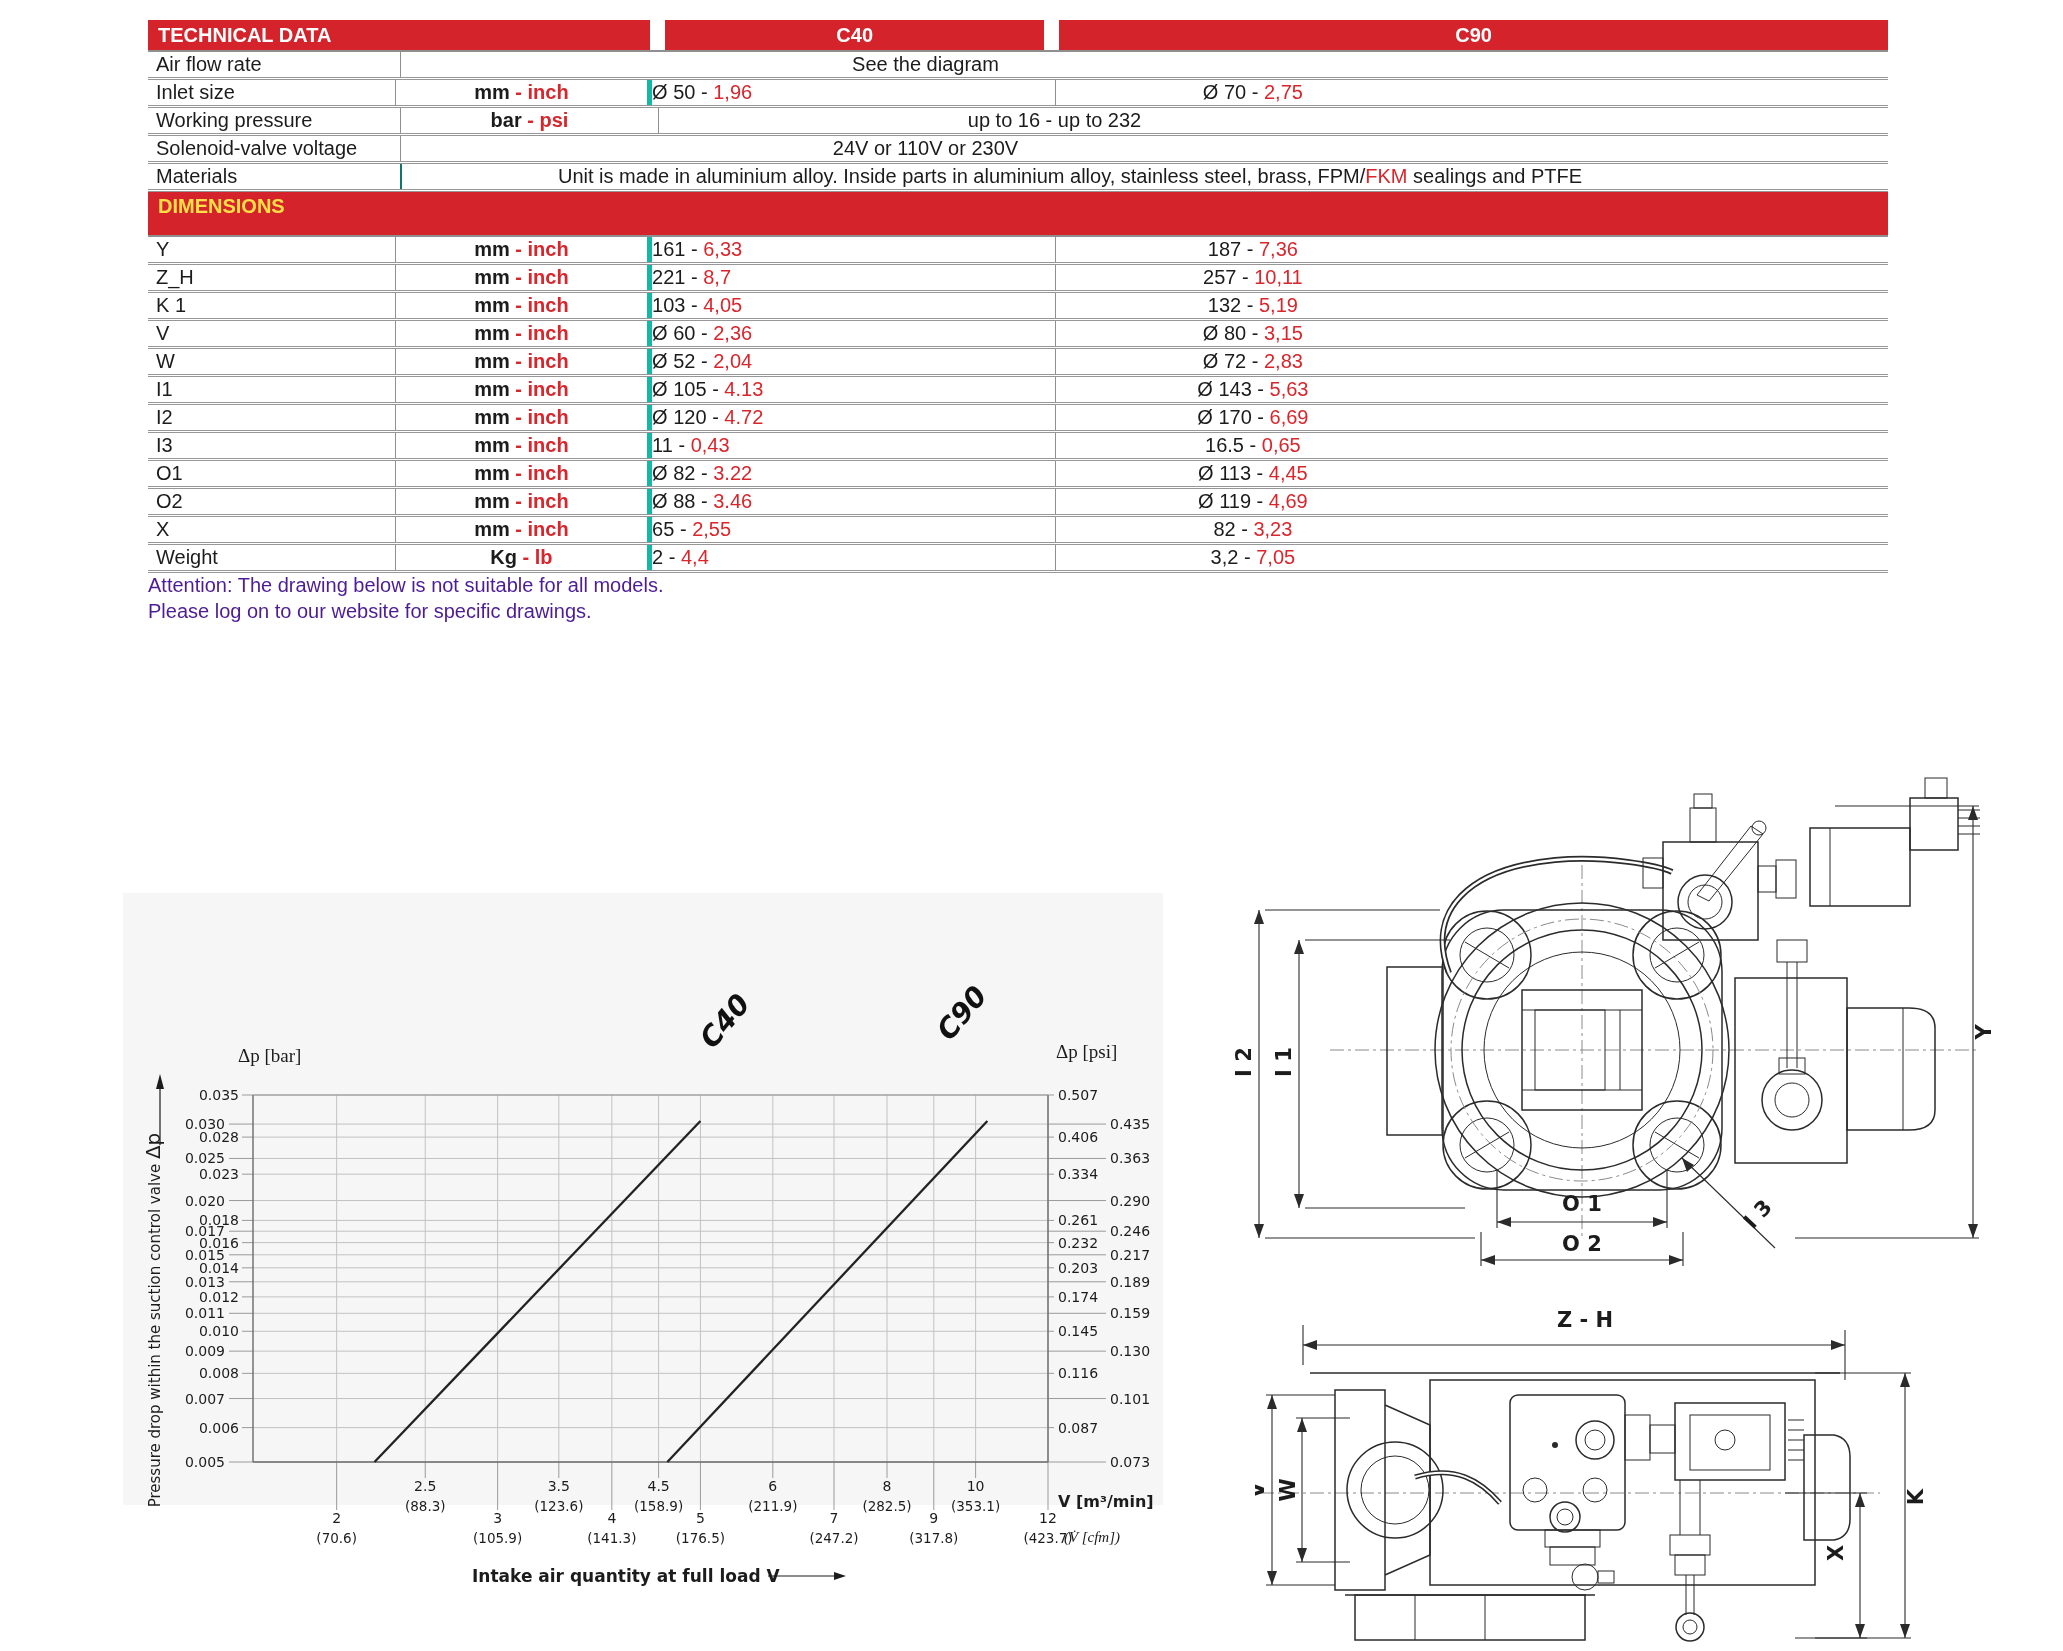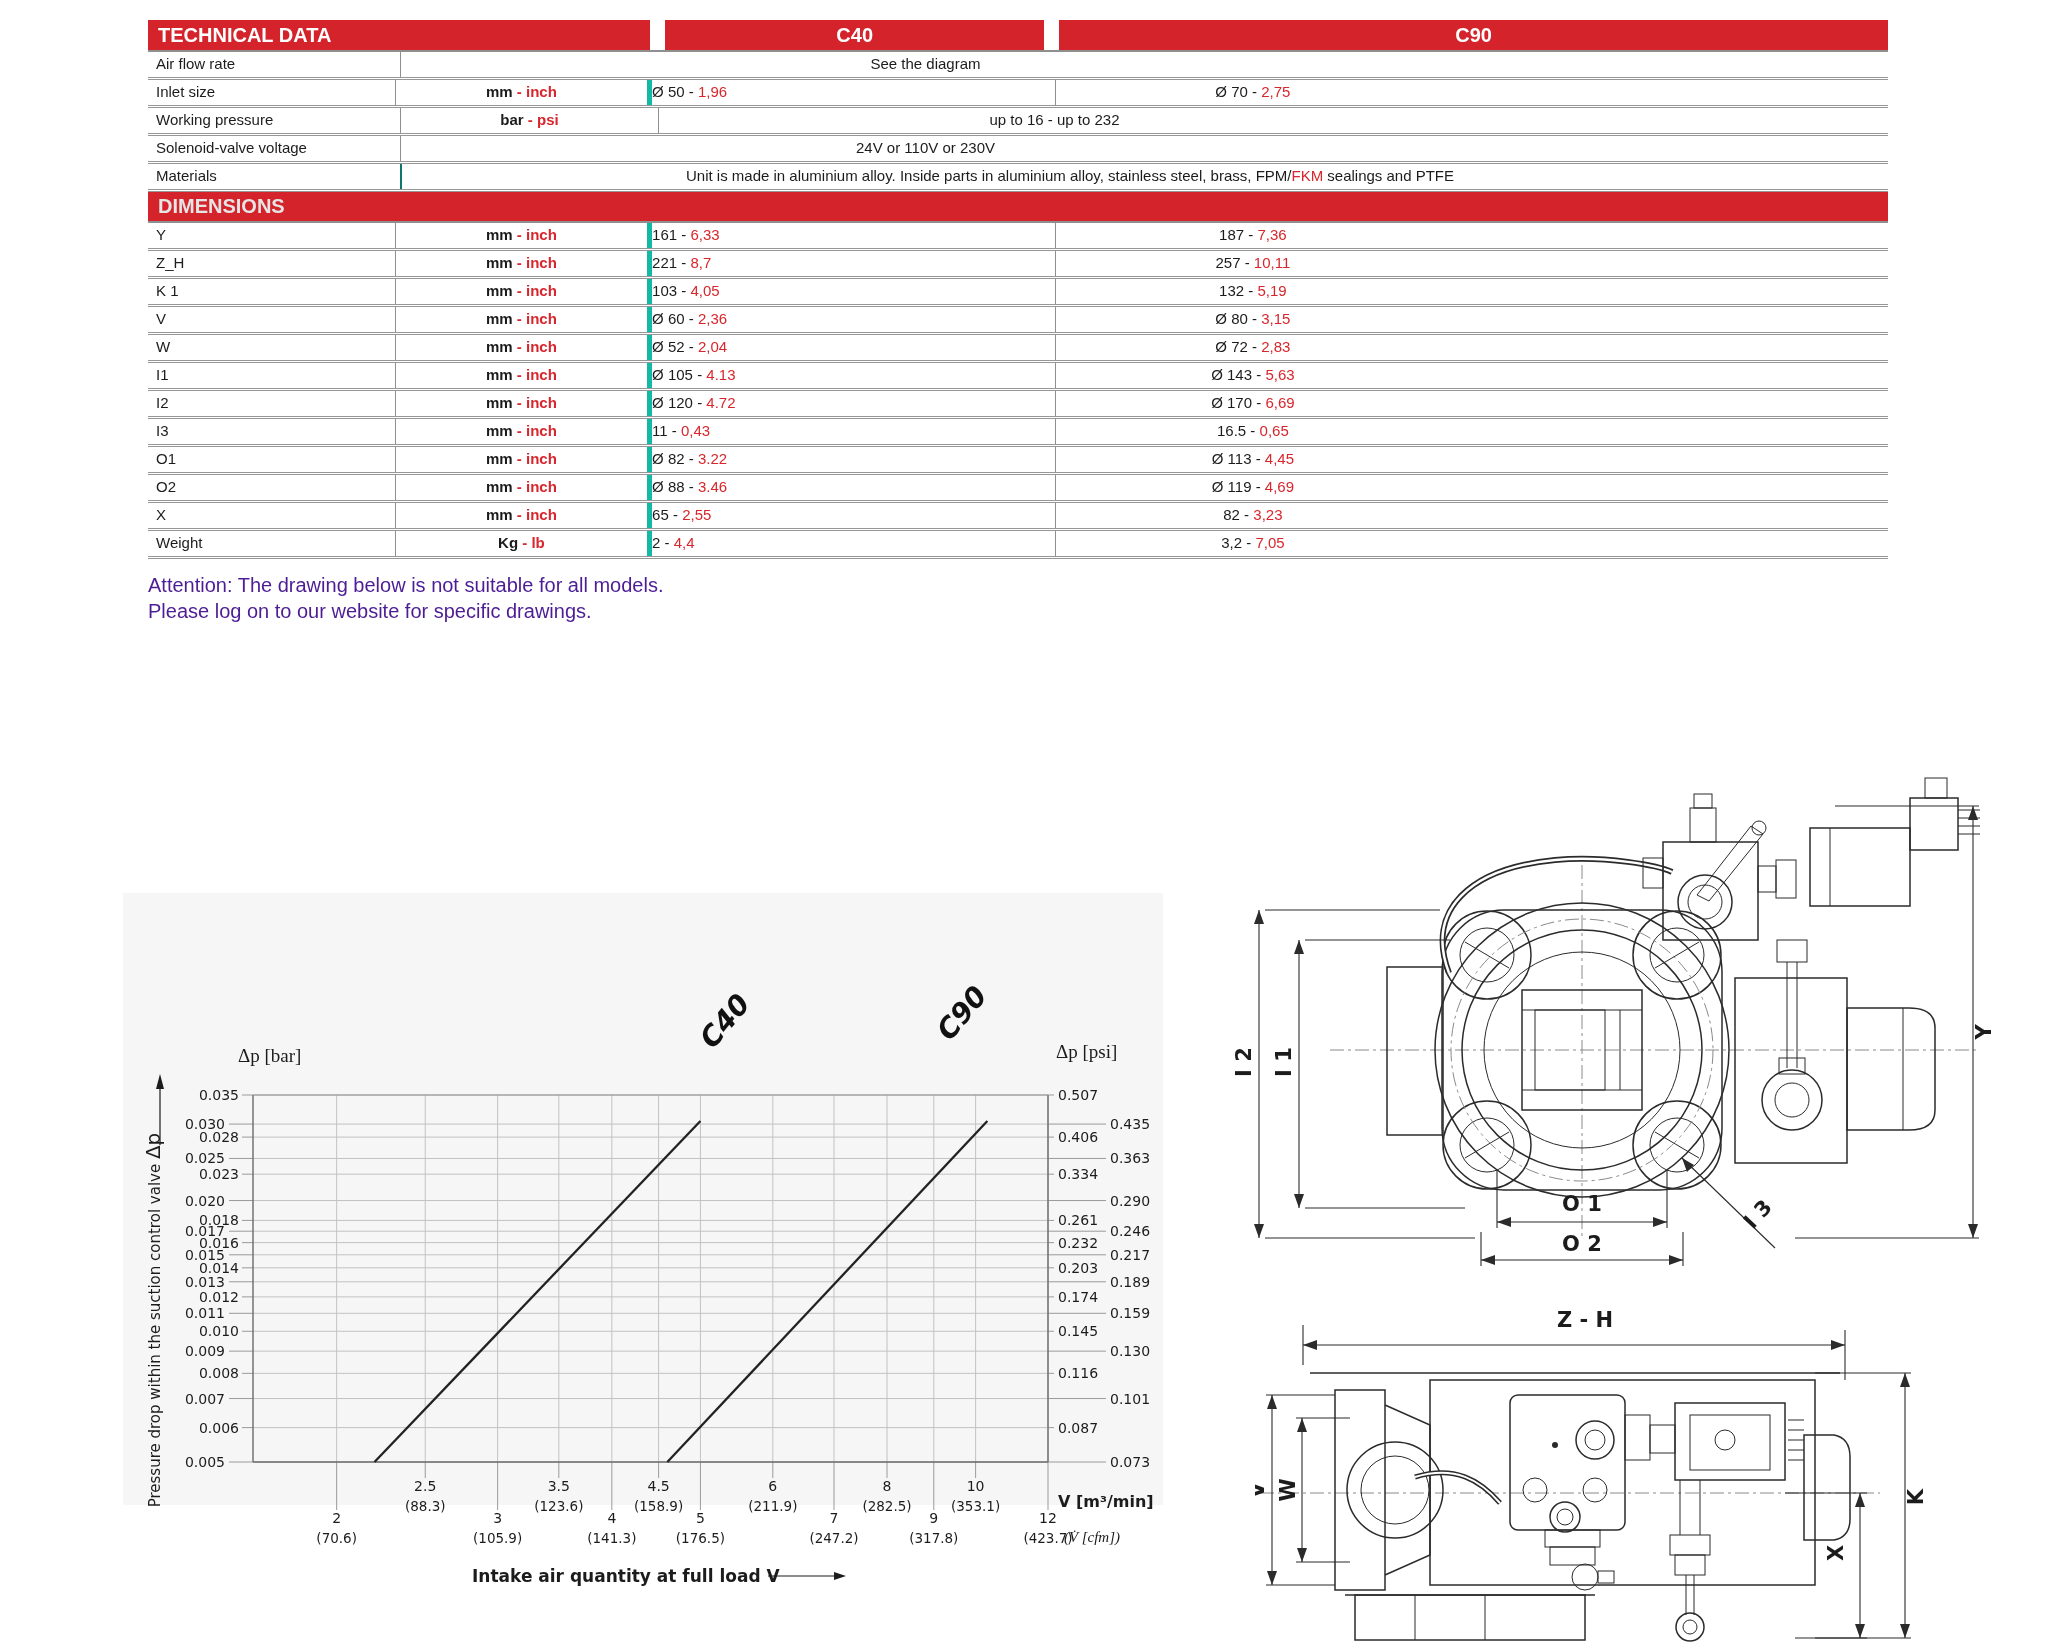--- a/index.html
+++ b/index.html
@@ -5,23 +5,23 @@
   html,body{margin:0;padding:0;background:#ffffff;}
   #page{position:relative;width:2063px;height:1651px;background:#fff;
         font-family:"Liberation Sans", sans-serif;color:#1c1c1c;overflow:hidden;}
   
   #spec-table{position:absolute;left:148px;top:20px;width:1740px;}
   .band{display:flex;gap:15px;height:30px;}
   .band .bcell{background:#d4232b;color:#fff;font-weight:bold;font-size:20px;line-height:30px;}
   .bcell.b-label{width:510px;padding-left:10px;box-sizing:border-box;}
   .bcell.b-c40{width:385px;text-align:center;}
   .bcell.b-c90{width:842px;text-align:center;}
-  .band2{background:#d4232b;color:#e5e5e5;font-weight:bold;font-size:20px;line-height:29px;height:29px;padding-left:10px;box-sizing:border-box;}
+  .band2{background:#d4232b;color:#fde047;font-weight:bold;font-size:20px;line-height:29px;height:43px;padding-left:10px;box-sizing:border-box;}
   .tbody{border-top:2px solid #8f8f8f;}
-  .trow{display:flex;height:28px;line-height:24px;border-bottom:3px double #979797;box-sizing:border-box;font-size:15px;}
+  .trow{display:flex;height:28px;line-height:24px;border-bottom:3px double #979797;box-sizing:border-box;font-size:20px;}
   .cell{box-sizing:border-box;}
   .c-label{width:252px;padding-left:8px;text-align:left;}
   .c-units{width:258px;text-align:center;border-left:1px solid #8f8f8f;font-weight:bold;}
   .c-c40{width:388px;text-align:left;border-left:5px solid #14b8a6;}
   .c-c90{width:842px;text-align:center;border-left:1px solid #8f8f8f;padding-right:438px;margin-left:28px;}
   .c-m24{width:1488px;text-align:center;border-left:1px solid #8f8f8f;padding-right:438px;} 
   .c-m34{width:1230px;text-align:center;border-left:1px solid #8f8f8f;padding-right:438px;} 
   .c-mat{width:1488px;text-align:center;border-left:2px solid #0f766e;padding-right:150px;}
   .red{color:#d8262c;}
   .sep{color:#1c1c1c;}

